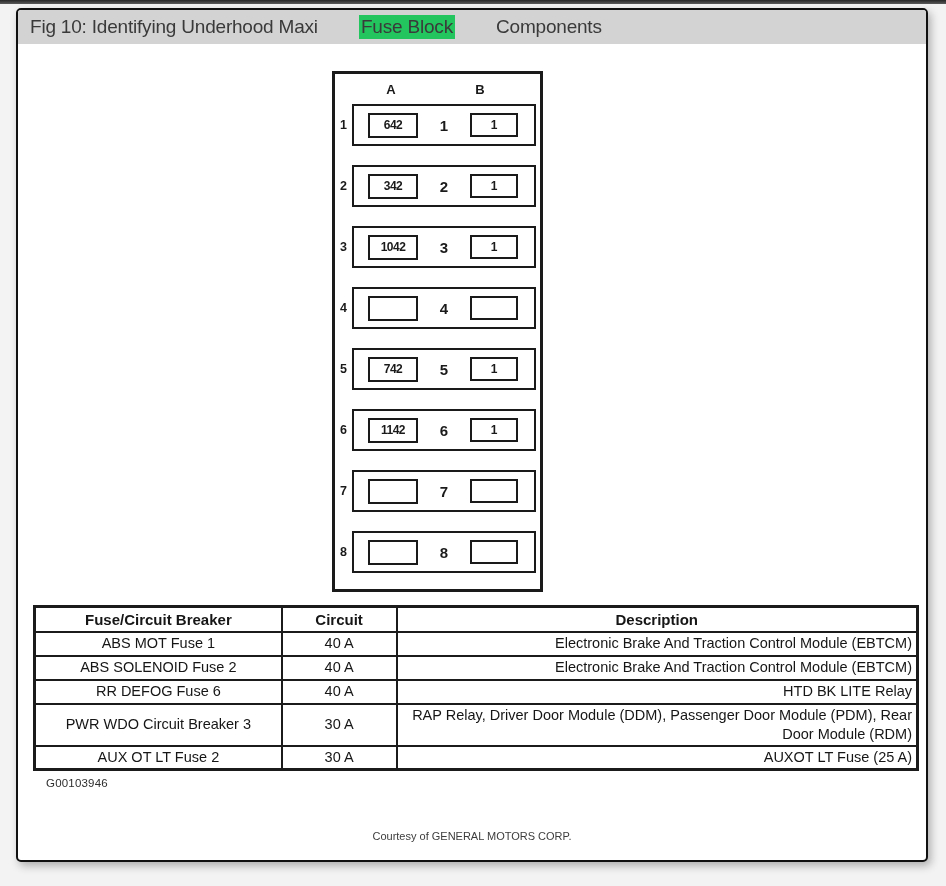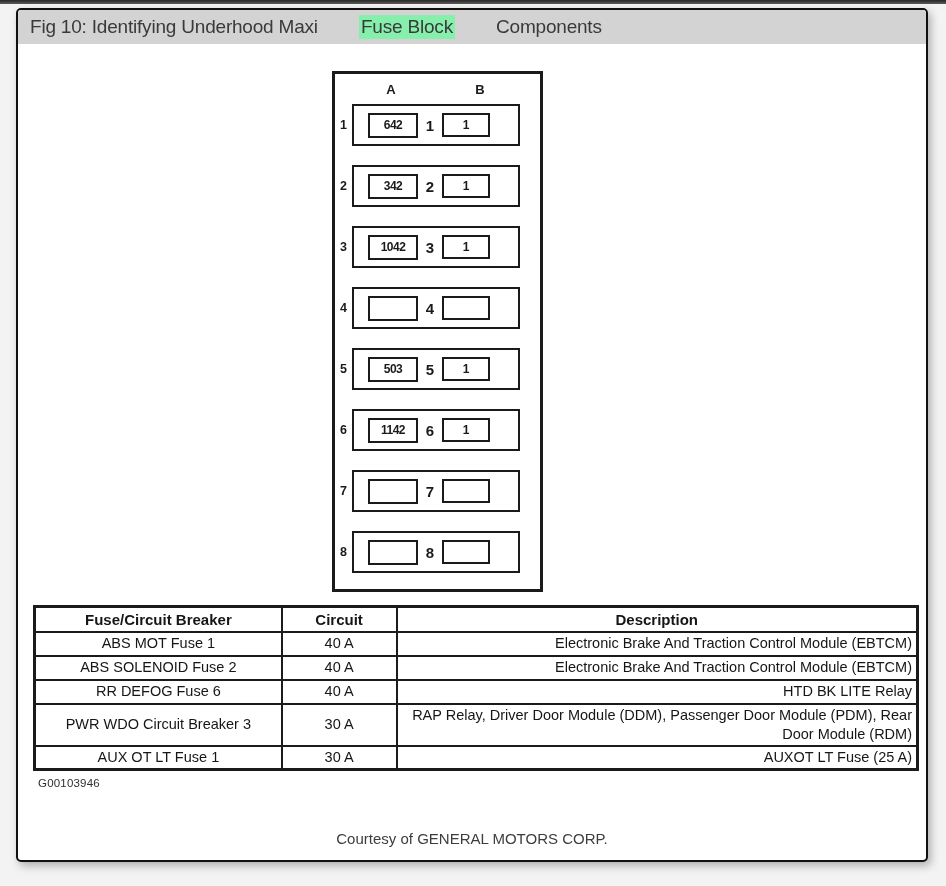--- a/index.html
+++ b/index.html
@@ -27,21 +27,21 @@
     background:#d3d3d3;
     border-radius:3px 3px 0 0;
     display:flex; align-items:center;
     padding-left:12px;
     font-size:19px; letter-spacing:-0.2px;
     color:#3a3a3a;
     white-space:pre;
     gap:36px;
   }
   .hl {
-    background:#86efac;
+    background:#22c55e;
     padding:1px 2px;
   }
   
   .diagram {
     position:absolute; left:314px; top:61px;
     width:211px; height:521px;
     border:3px solid #1a1a1a;
     color:#1a1a1a;
     padding-top:5px;
   }
@@ -55,24 +55,24 @@
   .ab-labels .slot-a { width:50px; text-align:center; }
   .ab-labels .slot-c { flex:1; }
   .ab-labels .slot-b { width:48px; text-align:center; }
   .d-rows { display:flex; flex-direction:column; gap:19px; }
   .d-row { display:flex; align-items:center; }
   .d-num {
     width:17px; text-align:center;
     font-weight:bold; font-size:12.5px;
   }
   .d-box {
-    width:168px; height:42px;
+    width:184px; height:42px;
     border:2px solid #1a1a1a;
     display:flex; align-items:center;
-    padding:0 28px 0 14px;
+    padding:0 16px 0 14px;
   }
   .d-cell-a {
     width:50px; height:25px;
     border:2px solid #1a1a1a;
     display:flex; align-items:center; justify-content:center;
     font-weight:bold; font-size:12px; letter-spacing:-0.5px;
   }
   .d-center {
     flex:1; text-align:center;
     font-weight:bold; font-size:15px;
@@ -101,27 +101,27 @@
     height:25px; text-align:center;
   }
   .fuse-table td { height:24px; padding:1px 4px; line-height:19px; }
   .fuse-table td.c { text-align:center; }
   .fuse-table td.l { text-align:right; padding-left:8px; }
   .col-breaker { width:28%; }
   .col-rating  { width:13%; }
   .col-desc    { width:59%; }
   
   .fig-id {
-    position:absolute; left:20px; top:767px;
+    position:absolute; left:28px; top:767px;
     font-size:11.5px; color:#2e2e2e; letter-spacing:0.2px;
   }
   .courtesy {
     position:absolute; left:0; right:0; top:820px;
     text-align:center;
-    font-size:15px; color:#3d3d3d;
+    font-size:11px; color:#3d3d3d;
   }
 </style>
 </head>
 <body>
 
 <div class="top-strip"></div>
 
 <div class="frame">
 
   <div class="titlebar">
@@ -168,21 +168,21 @@
         <div class="d-box">
           <div class="d-cell-a"></div>
           <div class="d-center">4</div>
           <div class="d-cell-b"></div>
         </div>
       </div>
 
       <div class="d-row">
         <span class="d-num">5</span>
         <div class="d-box">
-          <div class="d-cell-a">503</div>
+          <div class="d-cell-a">742</div>
           <div class="d-center">5</div>
           <div class="d-cell-b">1</div>
         </div>
       </div>
 
       <div class="d-row">
         <span class="d-num">6</span>
         <div class="d-box">
           <div class="d-cell-a">1142</div>
           <div class="d-center">6</div>
@@ -239,21 +239,21 @@
         <td class="c">RR DEFOG Fuse 6</td>
         <td class="c">40 A</td>
         <td class="l">HTD BK LITE Relay</td>
       </tr>
       <tr>
         <td class="c">PWR WDO Circuit Breaker 3</td>
         <td class="c">30 A</td>
         <td class="l">RAP Relay, Driver Door Module (DDM), Passenger Door Module (PDM), Rear Door Module (RDM)</td>
       </tr>
       <tr>
-        <td class="c">AUX OT LT Fuse 1</td>
+        <td class="c">AUX OT LT Fuse 2</td>
         <td class="c">30 A</td>
         <td class="l">AUXOT LT Fuse (25 A)</td>
       </tr>
     </tbody>
   </table>
 
   <div class="fig-id">G00103946</div>
   <div class="courtesy">Courtesy of GENERAL MOTORS CORP.</div>
 
 </div>

